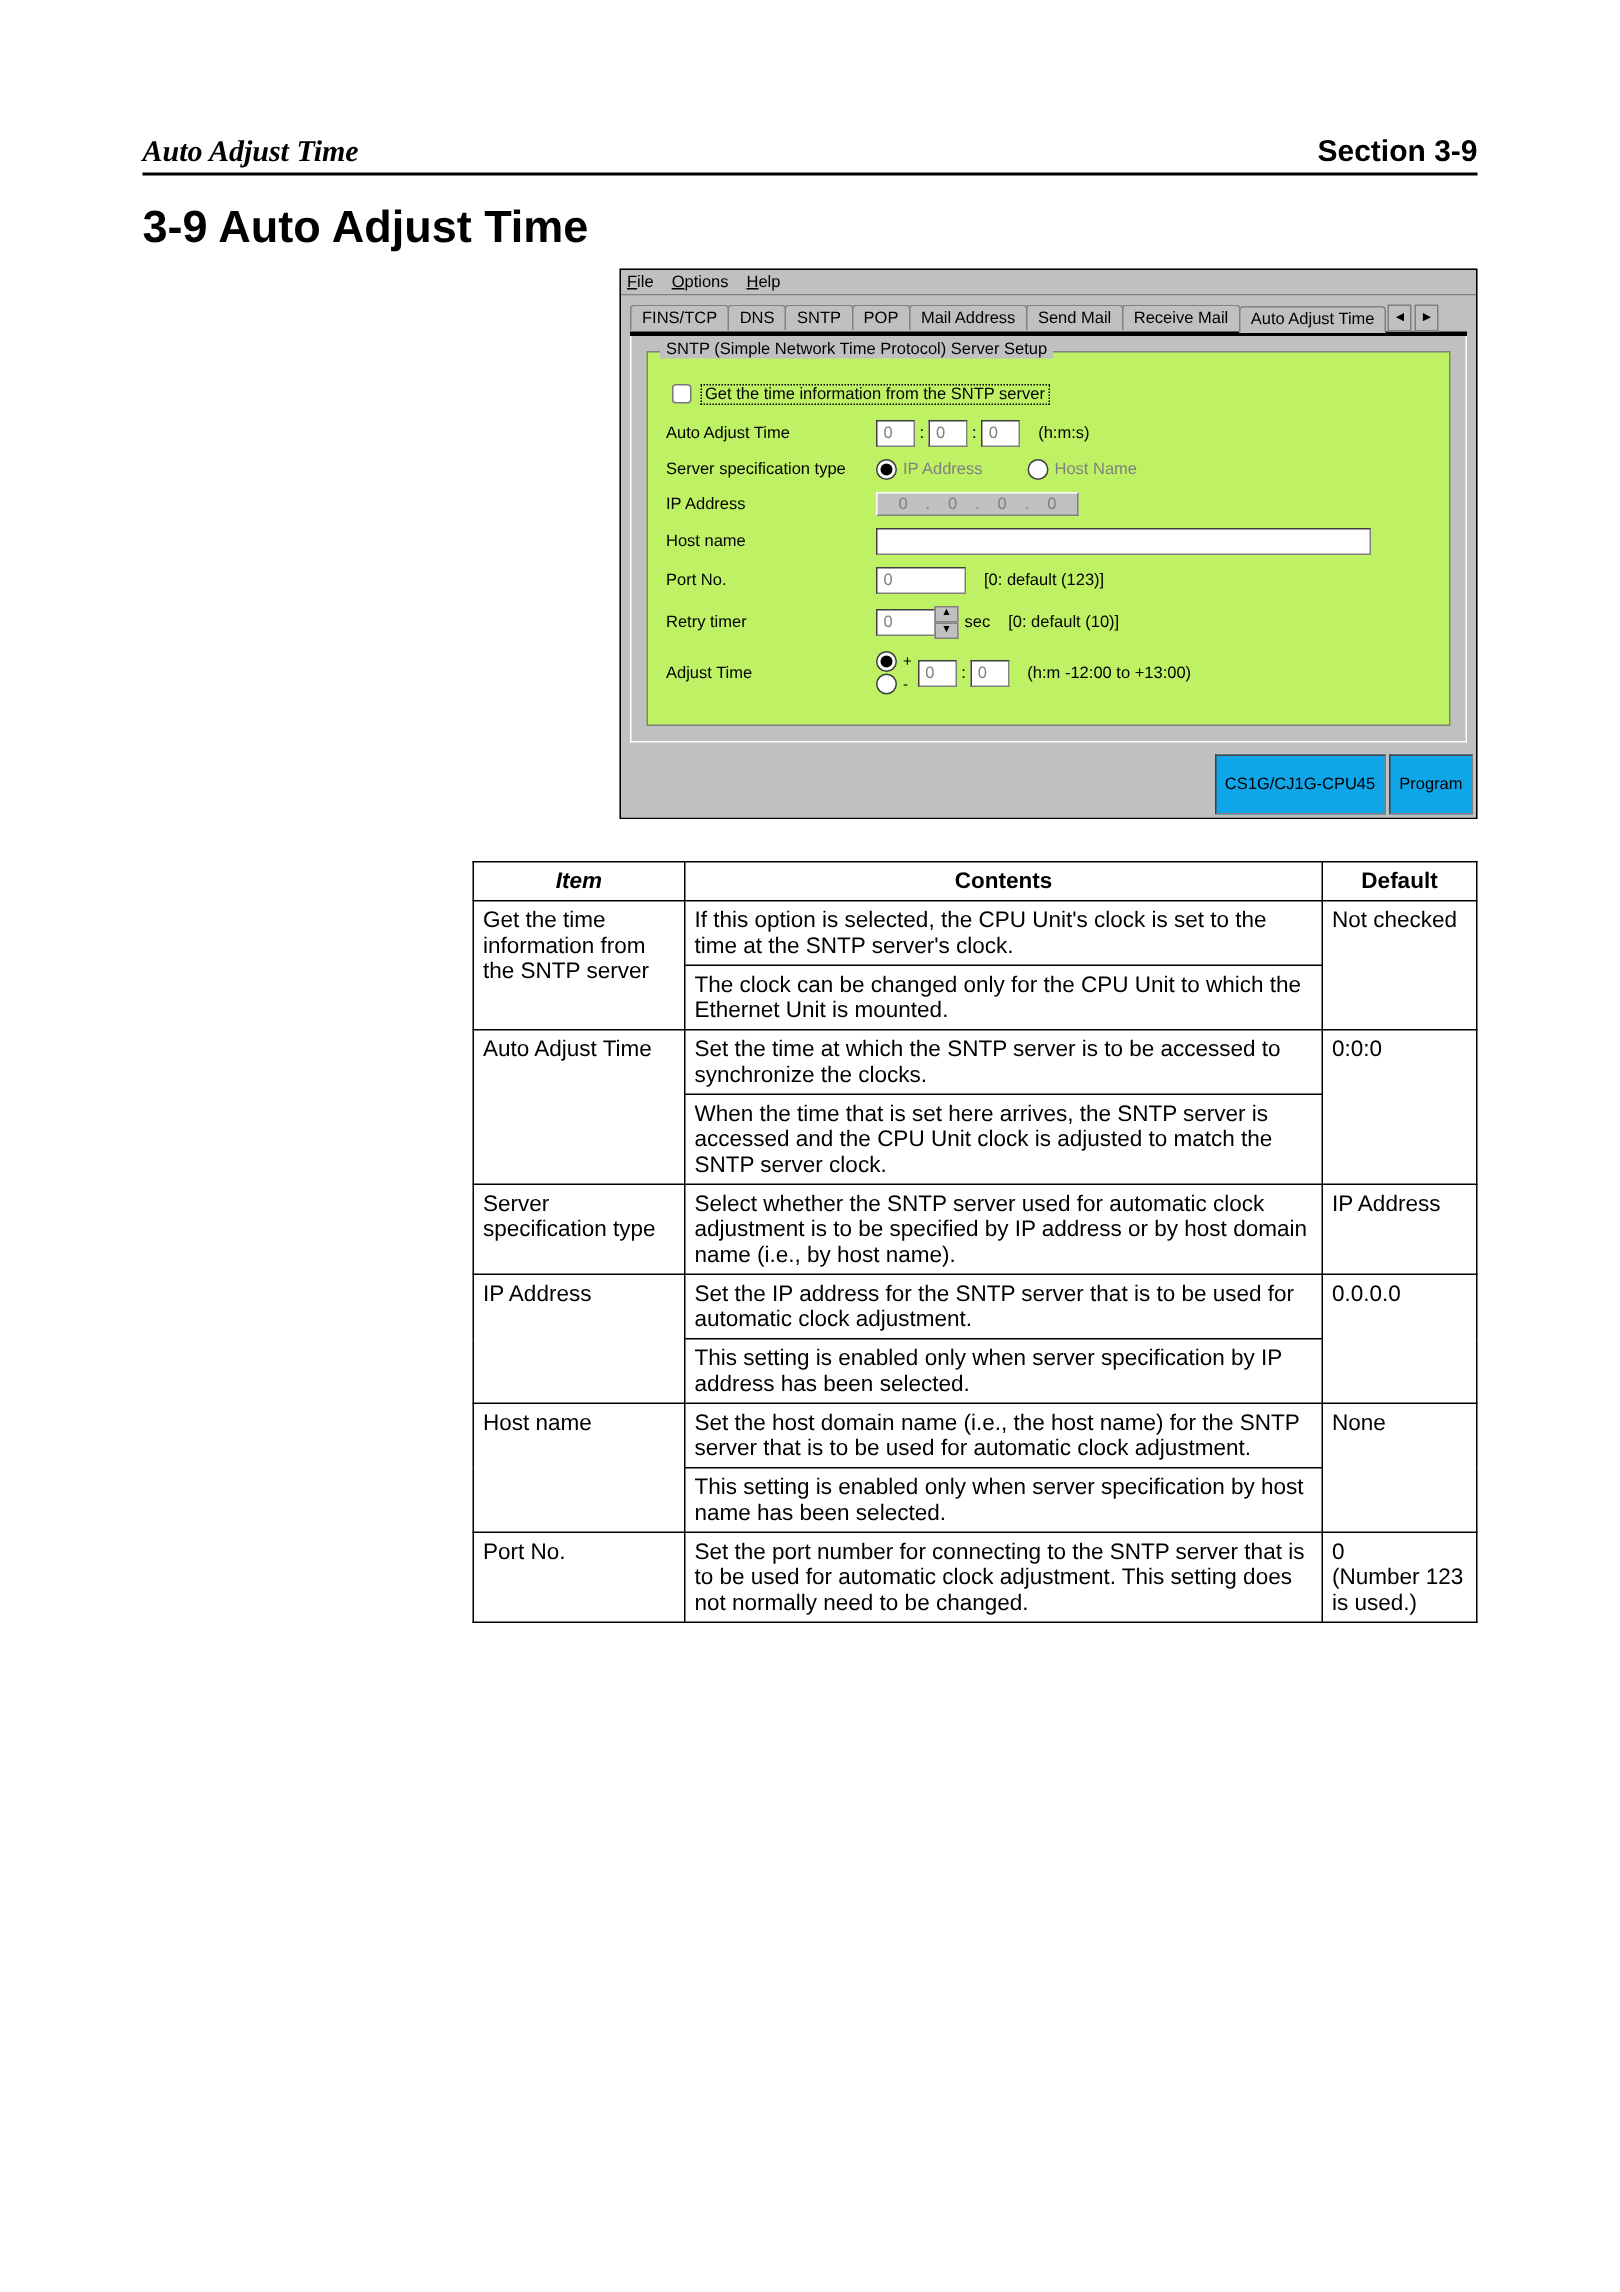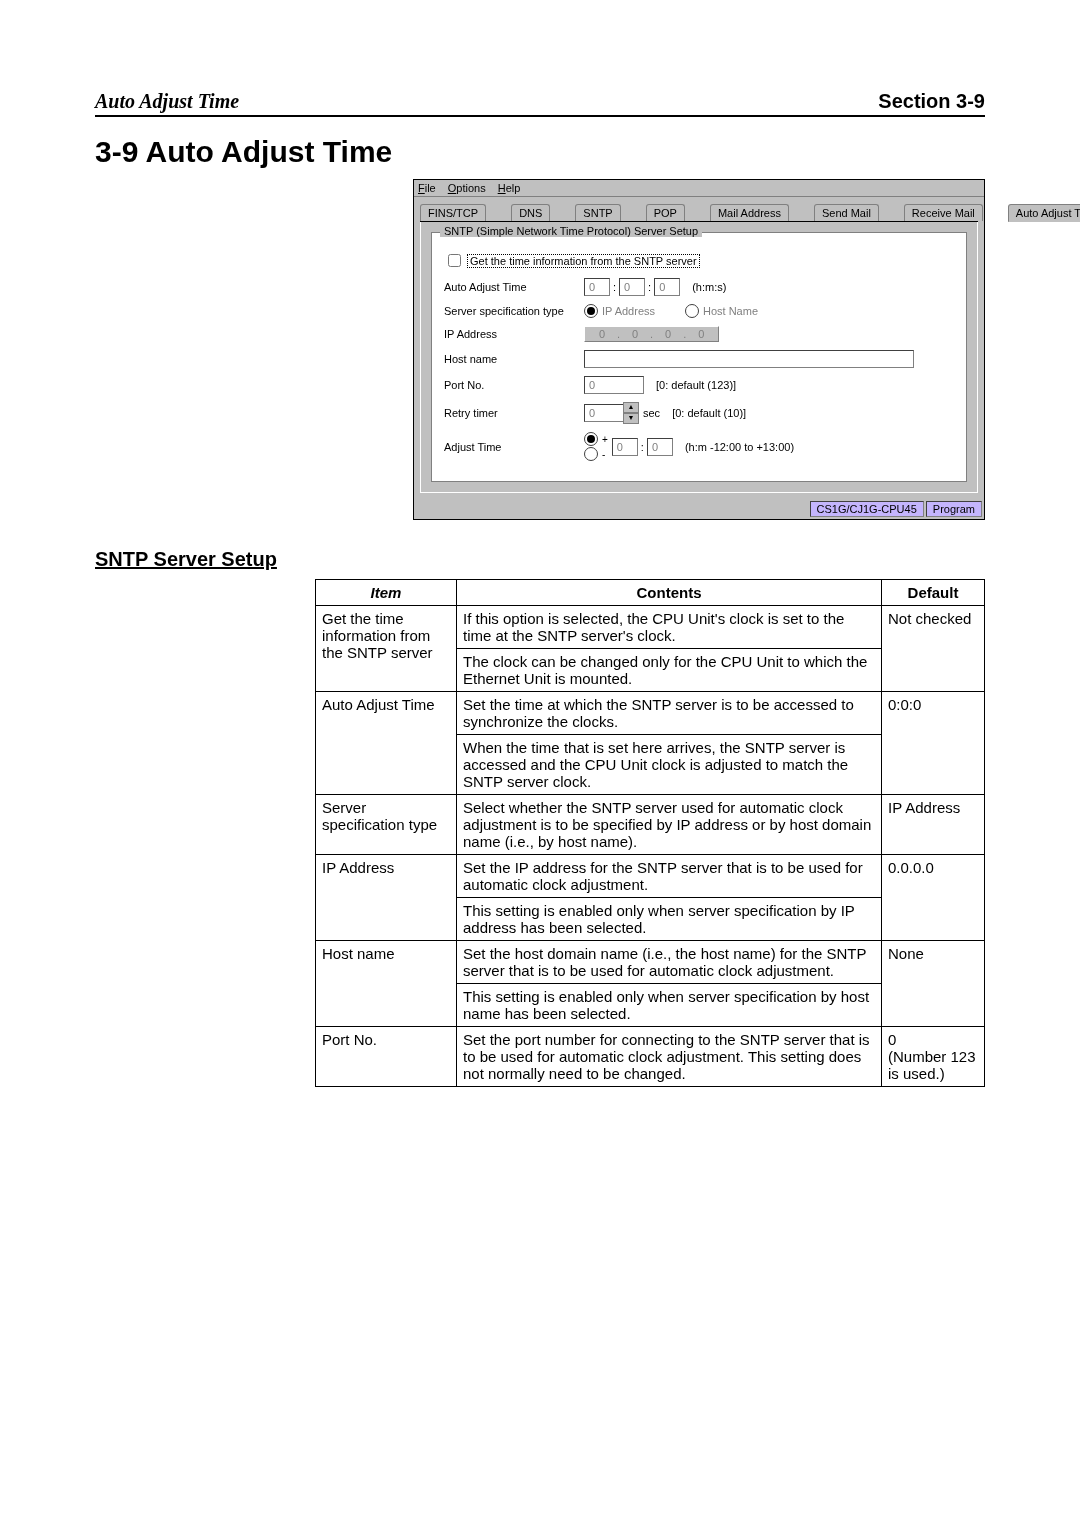--- a/index.html
+++ b/index.html
@@ -90,24 +90,23 @@
     border-bottom: 1px solid #808080;
     text-align: center;
   }
   .menubar span u { text-decoration: underline; }
   .tab-area {
     background: #c0c0c0;
     padding: 6px;
   }
   .tabs {
     display: flex;
-    align-items: center;
-    border-bottom: 1px solid #000000;
+    align-items: flex-start;
+    border-bottom: 3px solid #000000;
     position: relative;
-    gap: 26px;
   }
   .tab {
     padding: 2px 7px;
     border: 1px solid #808080;
     border-bottom: none;
     background: #c0c0c0;
     border-top-left-radius: 3px;
     border-top-right-radius: 3px;
     margin-right: -1px;
     font-size: 11px;
@@ -133,21 +132,21 @@
   .tab-body {
     background: #c0c0c0;
     padding: 10px;
     border: 1px solid #fff;
     border-top: none;
   }
   .group {
     border: 1px solid #808080;
     padding: 10px 12px 12px 12px;
     position: relative;
-    background: #ffffff;
+    background: #bef264;
   }
   .group .legend {
     position: absolute;
     top: -8px;
     left: 8px;
     background: #c0c0c0;
     padding: 0 4px;
   }
   .row {
     display: flex;
@@ -221,23 +220,23 @@
     display: flex;
     justify-content: flex-end;
     gap: 2px;
     padding: 2px;
     background: #c0c0c0;
   }
   .status-cell {
     border: 1px solid #808080;
     border-top-color: #404040;
     border-left-color: #404040;
-    padding: 1px 6px;
+    padding: 13px 6px;
     font-size: 11px;
-    background: #c4b5fd;
+    background: #0ea5e9;
   }
   h2.sub {
     font-size: 20px;
     font-weight: bold;
     text-decoration: underline;
     margin: 0 0 8px 0;
   }
   .tbl-wrap {
     margin-left: 220px;
   }
@@ -387,21 +386,20 @@
       </div>
 
       <div class="statusbar">
         <span class="status-cell">CS1G/CJ1G-CPU45</span>
         <span class="status-cell">Program</span>
       </div>
 
     </div>
   </div>
 
-  <h2 class="sub">SNTP Server Setup</h2>
 
   <div class="tbl-wrap">
     <table class="info">
       <thead>
         <tr>
           <th class="col-item">Item</th>
           <th>Contents</th>
           <th class="col-def">Default</th>
         </tr>
       </thead>

